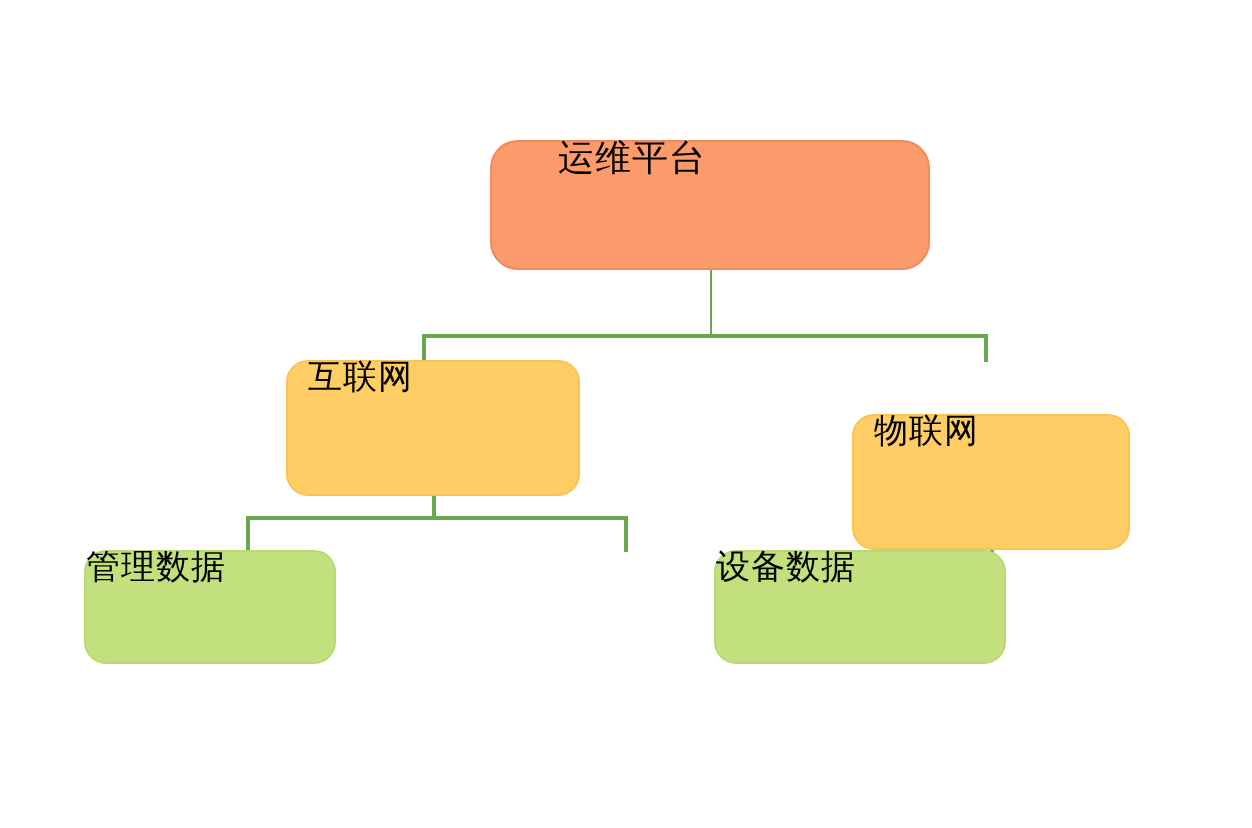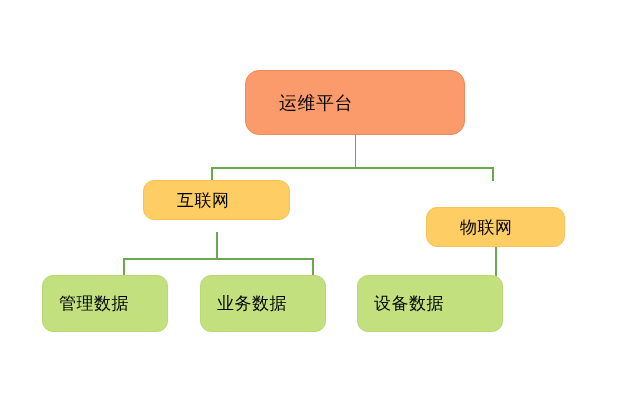--- a/index.html
+++ b/index.html
@@ -14,21 +14,20 @@
     position: relative;
     width: 626px;
     height: 414px;
     background: #ffffff;
     overflow: hidden;
   }
   .node {
     position: absolute;
     box-sizing: border-box;
     display: flex;
-    align-items: center;
     justify-content: flex-start;
     border-radius: 12px;
     color: #000000;
     font-size: 17px;
     letter-spacing: 0.5px;
     line-height: 1;
     white-space: nowrap;
     z-index: 2;
   }
   .node-root {
@@ -37,35 +36,34 @@
     width: 220px;
     height: 65px;
     background: #fb9a6a;
     border: 1px solid #f2895a;
     border-radius: 14px;
     padding-left: 33px;
     font-size: 18px;
   }
   .node-l2 {
     top: 180px;
-    height: 40px;
+    height: 68px;
     background: #fecd63;
     border: 1px solid #f8c254;
     border-radius: 11px;
-    padding-left: 33px;
+    padding-left: 10px;
   }
   .node-l2.n-a { left: 143px; width: 147px; }
   .node-l2.n-b { left: 426px; width: 139px; margin-top: 27px; }
   .node-l3 {
     top: 275px;
     height: 57px;
     background: #c3e07e;
     border: 1px solid #b7d972;
     border-radius: 11px;
-    padding-left: 16px;
   }
   .node-l3.n-a { left: 42px; width: 126px; }
   .node-l3.n-b { left: 200px; width: 126px; }
   .node-l3.n-c { left: 357px; width: 146px; }
 
   .edge {
     position: absolute;
     background: #6aa84f;
     z-index: 1;
   }
@@ -113,21 +111,18 @@
   </div>
 
   <div class="node node-l2 n-b">
     <span>物联网</span>
   </div>
 
   <div class="node node-l3 n-a">
     <span>管理数据</span>
   </div>
 
-  <div class="node node-l3 n-b">
-    <span>业务数据</span>
-  </div>
 
   <div class="node node-l3 n-c">
     <span>设备数据</span>
   </div>
 
 </div>
 
 </body></html>

